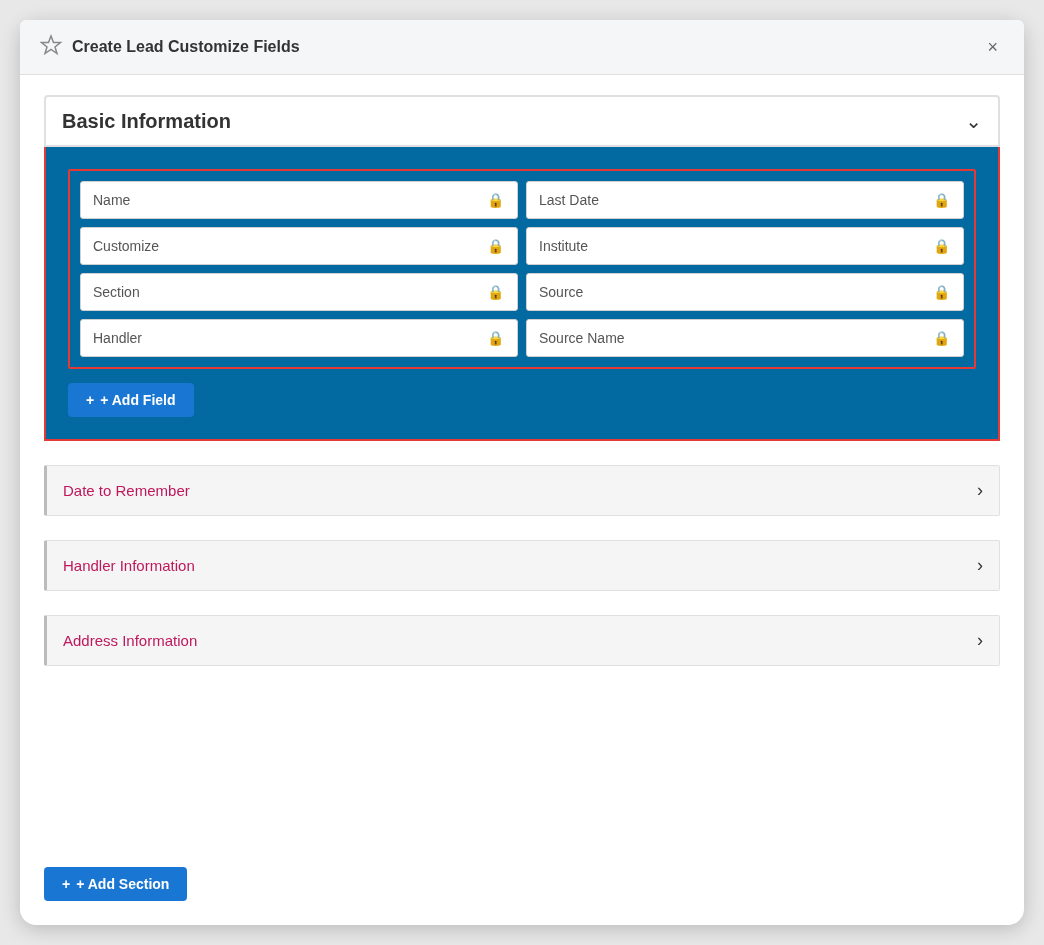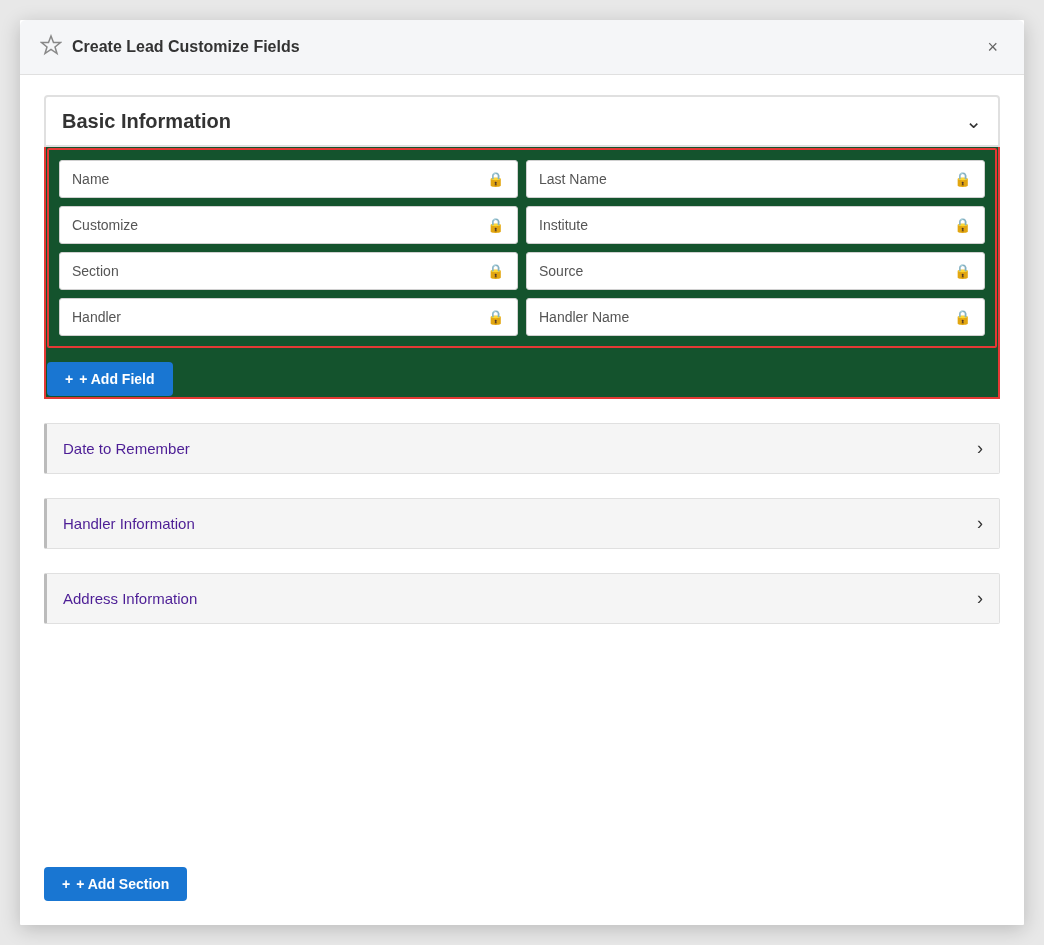--- a/index.html
+++ b/index.html
@@ -8,21 +8,21 @@
       display: flex;
       justify-content: center;
       align-items: center;
       min-height: 100vh;
       font-family: -apple-system, BlinkMacSystemFont, 'Segoe UI', Arial, sans-serif;
     }
     .modal {
       background: #ffffff;
       width: 1004px;
       min-height: 905px;
-      border-radius: 1px;
+      border-radius: 16px;
       box-shadow: 0 4px 20px rgba(0,0,0,0.2);
       display: flex;
       flex-direction: column;
     }
     .modal-header {
       display: flex;
       align-items: center;
       justify-content: space-between;
       padding: 14px 20px;
       border-bottom: 1px solid #e0e0e0;
@@ -73,22 +73,22 @@
       color: #333;
     }
     .chevron-down {
       font-size: 20px;
       color: #333;
     }
     
     .fields-container {
       border: 2px solid #e53935;
       border-top: none;
-      padding: 1px;
-      background: #14532d;
+      padding: 22px;
+      background: #0369a1;
     }
     
     .fields-grid-outer {
       border: 2px solid #e53935;
       padding: 10px;
       border-radius: 2px;
     }
     .fields-grid {
       display: grid;
       grid-template-columns: 1fr 1fr;
@@ -137,21 +137,21 @@
       padding: 14px 16px;
       background: #f5f5f5;
       border: 1px solid #e0e0e0;
       border-left: 3px solid #bbb;
       border-radius: 2px;
       cursor: pointer;
     }
     .section-header-collapsed .section-title {
       font-size: 15px;
       font-weight: 500;
-      color: #4c1d95;
+      color: #be185d;
     }
     .chevron-right {
       font-size: 18px;
       color: #333;
     }
     
     .modal-footer {
       padding: 16px 24px 24px;
     }
     .add-section-btn {
@@ -195,21 +195,21 @@
       <div class="fields-container">
         <div class="fields-grid-outer">
           <div class="fields-grid">
 
             <div class="field-item">
               <span class="field-label">Name</span>
               <span class="lock-icon">🔒</span>
             </div>
 
             <div class="field-item">
-              <span class="field-label">Last Name</span>
+              <span class="field-label">Last Date</span>
               <span class="lock-icon">🔒</span>
             </div>
 
             <div class="field-item">
               <span class="field-label">Customize</span>
               <span class="lock-icon">🔒</span>
             </div>
 
             <div class="field-item">
               <span class="field-label">Institute</span>
@@ -225,21 +225,21 @@
               <span class="field-label">Source</span>
               <span class="lock-icon">🔒</span>
             </div>
 
             <div class="field-item">
               <span class="field-label">Handler</span>
               <span class="lock-icon">🔒</span>
             </div>
 
             <div class="field-item">
-              <span class="field-label">Handler Name</span>
+              <span class="field-label">Source Name</span>
               <span class="lock-icon">🔒</span>
             </div>
 
           </div>
         </div>
         <button class="add-field-btn">
           <span>+</span>
           <span>+ Add Field</span>
         </button>
       </div>

